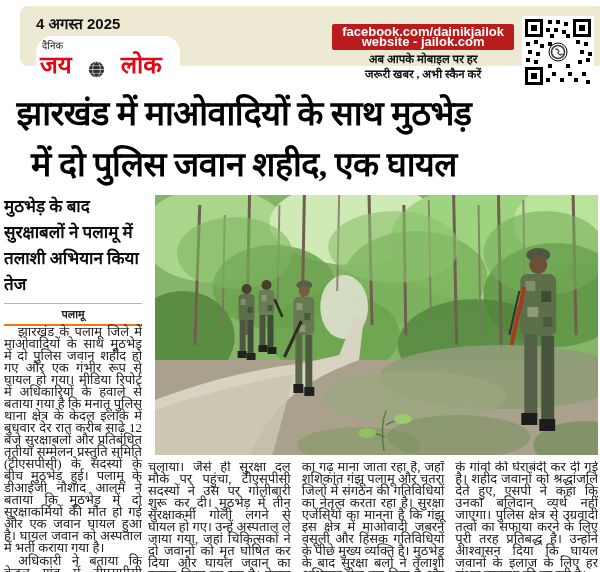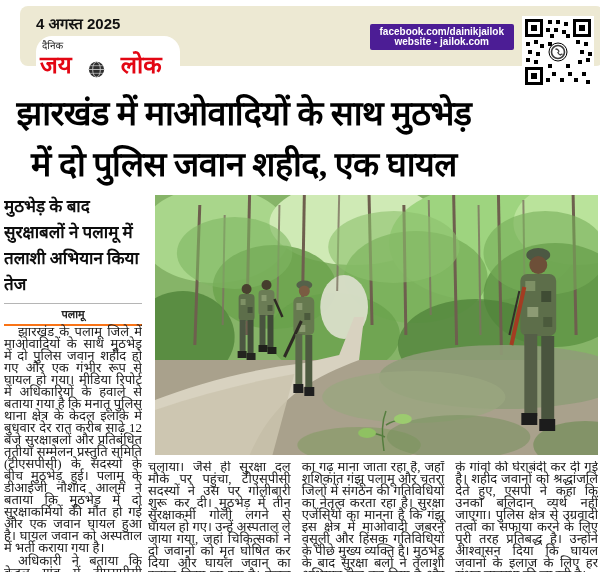--- a/index.html
+++ b/index.html
@@ -19,22 +19,22 @@
   .logo-box {
     margin-top:3px; background:#fff; border-radius:16px; padding:2px 18px 4px 4px;
     display:inline-block;
   }
   .logo-dainik { font-size:10px; color:#222; padding-left:2px; }
   .logo-main { font-size:24px; font-weight:bold; color:#E30613; line-height:26px; display:flex; align-items:center; gap:16px; }
   .globe { width:17px; height:17px; display:inline-block; }
   .mast-right { display:flex; align-items:flex-start; gap:8px; padding:10px 10px 0 0; }
   .social-scan { text-align:center; padding-top:8px; }
   .social-box {
-    background:#4c1d95; color:#fff; font-family:"Liberation Sans",sans-serif;
-    font-weight:bold; font-size:10px; line-height:10px; padding:3px 10px; border-radius:2px;
+    background:#b91c1c; color:#fff; font-family:"Liberation Sans",sans-serif;
+    font-weight:bold; font-size:13px; line-height:10px; padding:3px 10px; border-radius:2px;
   }
   .scan-text { font-weight:bold; font-size:11.5px; line-height:15px; color:#111; margin-top:2px; }
   .qr { width:72px; height:72px; background:#fff; }
   
   .headline {
     position:absolute; top:88px; left:0; width:488px; text-align:center;
     font-size:34px; font-weight:bold; line-height:51px; color:#000; letter-spacing:-0.5px;
   }
   
   .leftcol {
@@ -87,20 +87,22 @@
         </div>
       </div>
     </div>
     <div class="mast-right">
       <div class="social-scan">
         <div class="social-box">
           <div>facebook.com/dainikjailok</div>
           <div>website - jailok.com</div>
         </div>
         <div class="scan-text">
+          <div>अब आपके मोबाइल पर हर</div>
+          <div>जरूरी खबर , अभी स्कैन करें</div>
         </div>
       </div>
       <div class="qr">
         <svg viewBox="0 0 72 72">
           <rect width="72" height="72" fill="#fff"></rect>
 
           <g fill="#000">
             <rect x="3" y="3" width="18" height="18"></rect>
               <rect x="6" y="6" width="12" height="12" fill="#fff"></rect>
               <rect x="9" y="9" width="6" height="6"></rect>

